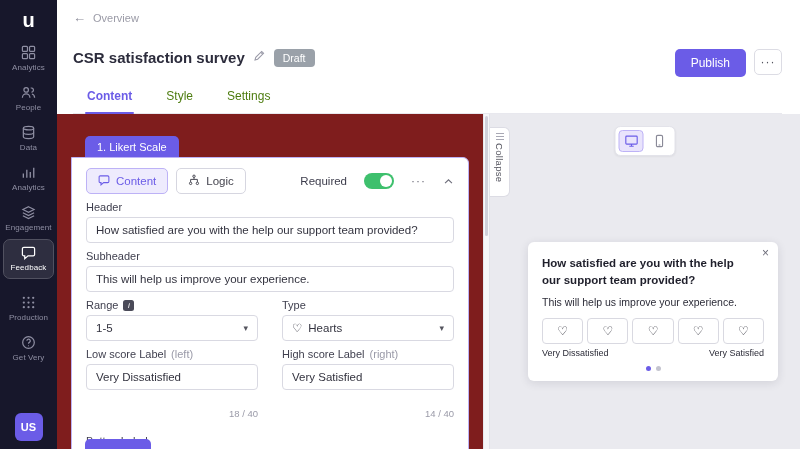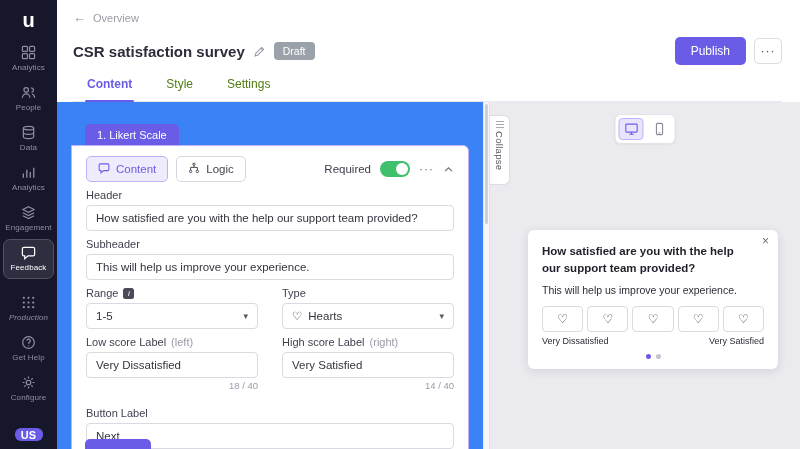--- a/index.html
+++ b/index.html
@@ -12,67 +12,67 @@
   .app{width:800px;height:449px;display:flex;overflow:hidden;position:relative;background:#fff;}
 
   
   .sidebar{width:57px;background:var(--sidebar-bg);display:flex;flex-direction:column;align-items:center;flex:0 0 57px;padding:8px 0 8px;}
   .logo{color:#fff;font-size:20px;font-weight:bold;line-height:1;margin:2px 0 10px;cursor:pointer;}
   .nav{display:flex;flex-direction:column;align-items:center;width:100%;flex:1;}
   .nav-item{width:49px;padding:5px 0 6px;display:flex;flex-direction:column;align-items:center;gap:3px;color:#8f8fa3;border-radius:6px;margin-bottom:2px;cursor:pointer;}
   .nav-item .lbl{font-size:8px;letter-spacing:.1px;}
   .nav-item svg{display:block;}
   .nav-item.active{color:#fff;background:rgba(255,255,255,.10);outline:1px solid rgba(255,255,255,.25);}
-  .nav-item.group-gap{margin-top:10px;font-style:italic;}
+  .nav-item.group-gap{margin-top:10px;}
   .avatar{width:28px;height:28px;border-radius:6px;background:var(--accent);color:#fff;font-size:11px;font-weight:bold;display:flex;align-items:center;justify-content:center;margin-top:18px;cursor:pointer;}
 
   
   .main{flex:1;display:flex;flex-direction:column;min-width:0;}
   .topbar{padding:10px 18px 0 16px;background:#fff;}
   .back-row{display:flex;align-items:center;gap:7px;color:#9b9ba7;font-size:11px;}
   .back-arrow{font-size:13px;cursor:pointer;color:#8b8b99;}
   .back-link{cursor:pointer;}
-  .title-row{display:flex;align-items:center;gap:8px;margin-top:12px;}
+  .title-row{display:flex;align-items:flex-start;gap:8px;margin-top:24px;}
   .page-title{font-size:15px;font-weight:bold;color:#2c2c3c;}
   .edit-icon{color:#9a9aa8;cursor:pointer;display:flex;}
   .draft-badge{background:var(--draft-badge);color:#fff;font-size:10.5px;padding:3px 9px;border-radius:4px;}
   .title-spacer{flex:1;}
   .publish-btn{background:var(--accent);color:#fff;border:none;font-size:12px;padding:7px 16px;border-radius:5px;cursor:pointer;font-family:inherit;}
   .more-btn{width:28px;height:26px;border:1px solid #dcdce4;background:#fff;border-radius:5px;color:#55555f;font-size:12px;line-height:1;cursor:pointer;letter-spacing:1px;font-family:inherit;}
   .tabs{display:flex;gap:30px;margin-top:12px;padding-left:12px;border-bottom:1px solid #e8e8ee;}
   .tab{font-size:12px;color:#4d7c0f;padding:0 2px 10px;cursor:pointer;position:relative;}
   .tab.active{color:var(--accent);font-weight:bold;}
   .tab.active::after{content:"";position:absolute;left:0;right:0;bottom:-1px;height:2px;background:var(--accent);border-radius:2px;}
 
   
   .content{flex:1;display:flex;min-height:0;}
-  .form-panel{width:426px;flex:0 0 426px;position:relative;overflow:hidden;padding:0 14px;background:#3b82f6;}
+  .form-panel{width:426px;flex:0 0 426px;position:relative;overflow:hidden;padding:0 14px;background:#7f1d1d;}
   .scroll-sep{flex:0 0 7px;border-left:1px solid #e7e7ee;border-right:1px solid #e2e2ea;background:#f6f6f9;position:relative;}
   .scroll-thumb{position:absolute;top:2px;left:1px;width:3px;height:120px;border-radius:2px;background:#cfcfda;cursor:pointer;}
 
   .q-badge{display:inline-block;background:var(--accent);color:#fff;font-size:11px;padding:5px 12px 4px;border-radius:5px 5px 0 0;margin:22px 0 0 14px;cursor:pointer;}
   .q-card{border:1px solid var(--accent-border);border-radius:0 6px 6px 6px;background:#fff;padding:10px 14px 10px;}
   .card-head{display:flex;align-items:center;gap:8px;}
   .seg-btn{display:flex;align-items:center;gap:6px;font-size:11.5px;padding:5px 11px;border-radius:5px;cursor:pointer;border:1px solid #d6d6e0;background:#fff;color:#45454f;font-family:inherit;}
   .seg-btn.active{background:var(--accent-light);border-color:var(--accent-border);color:var(--accent);}
-  .head-right{margin-left:auto;display:flex;align-items:center;gap:9px;}
+  .head-right{margin-left:auto;display:flex;align-items:center;gap:17px;}
   .req-label{font-size:11.5px;color:#3d3d4c;}
   .toggle{width:30px;height:16px;border-radius:9px;background:var(--toggle-on);position:relative;cursor:pointer;}
   .toggle .knob{position:absolute;top:2px;right:2px;width:12px;height:12px;border-radius:50%;background:#fff;}
   .card-dots{color:#6d6d7a;font-size:12px;letter-spacing:1px;cursor:pointer;line-height:1;}
   .collapse-chev{color:#6d6d7a;cursor:pointer;display:flex;}
 
   .fld-label{font-size:11px;color:#3f3f4e;margin:7px 0 4px;display:flex;align-items:center;gap:5px;}
   .fld-label .soft{color:#9a9aa8;}
   .info-dot{width:11px;height:11px;border-radius:2.5px;background:#4a4a58;color:#fff;font-size:8px;display:inline-flex;align-items:center;justify-content:center;font-style:italic;cursor:pointer;}
   .txt-input{width:100%;height:26px;border:1px solid #d9d9e2;border-radius:4px;padding:0 9px;font-size:11.5px;color:#33333f;font-family:inherit;background:#fff;}
   .two-col{display:grid;grid-template-columns:1fr 1fr;column-gap:24px;}
   .select{height:26px;border:1px solid #d9d9e2;border-radius:4px;padding:0 9px;font-size:11.5px;display:flex;align-items:center;gap:6px;cursor:pointer;background:#fff;}
   .select .chev{margin-left:auto;color:#55555f;font-size:9px;}
-  .counter{font-size:9.5px;color:#9a9aa8;text-align:right;margin-top:2px;height:11px;}
+  .counter{font-size:9.5px;color:#9a9aa8;text-align:right;margin-top:18px;height:11px;}
   .next-stub{position:absolute;bottom:0;left:28px;width:66px;height:10px;background:var(--accent);border-radius:5px 5px 0 0;cursor:pointer;}
 
   
   .preview-panel{flex:1;background:var(--preview-bg);position:relative;min-width:0;}
   .collapse-handle{position:absolute;left:0;top:13px;width:20px;height:70px;background:#fff;border:1px solid #dcdce4;border-left:none;border-radius:0 6px 6px 0;display:flex;flex-direction:column;align-items:center;padding-top:5px;gap:3px;cursor:pointer;color:#6d6d7a;}
   .collapse-handle .grip{display:flex;flex-direction:column;gap:2px;}
   .collapse-handle .grip i{display:block;width:8px;height:1px;background:#a8a8b4;}
   .collapse-text{writing-mode:vertical-rl;font-size:9.5px;color:#55555f;letter-spacing:.3px;}
   .device-toggle{position:absolute;top:12px;left:50%;transform:translateX(-50%);background:#fff;border:1px solid #e3e3ea;border-radius:6px;padding:3px;display:flex;gap:3px;box-shadow:0 1px 2px rgba(0,0,0,.05);}
   .dev-btn{width:25px;height:22px;border-radius:4px;display:flex;align-items:center;justify-content:center;color:#8a8a98;cursor:pointer;border:1px solid transparent;background:transparent;}
@@ -185,32 +185,23 @@
       </div>
 
       <div class="nav-item">
         <span>
             <svg width="15" height="15" viewBox="0 0 16 16" fill="none" stroke="currentColor" stroke-width="1.3">
               <circle cx="8" cy="8" r="6.2"></circle>
               <path d="M6.3 6.2a1.8 1.8 0 1 1 2.6 1.7c-.6.3-.9.7-.9 1.3"></path>
               <circle cx="8" cy="11.4" r=".6" fill="currentColor" stroke="none"></circle>
             </svg>
           </span>
-        <span class="lbl">Get Help</span>
-      </div>
-
-      <div class="nav-item">
-        <span>
-            <svg width="15" height="15" viewBox="0 0 16 16" fill="none" stroke="currentColor" stroke-width="1.3">
-              <circle cx="8" cy="8" r="2.4"></circle>
-              <path d="M8 1.6v2.1M8 12.3v2.1M1.6 8h2.1M12.3 8h2.1M3.5 3.5 5 5M11 11l1.5 1.5M12.5 3.5 11 5M5 11l-1.5 1.5"></path>
-            </svg>
-          </span>
-        <span class="lbl">Configure</span>
-      </div>
+        <span class="lbl">Get Very</span>
+      </div>
+
     </nav>
     <div class="avatar">US</div>
   </aside>
 
   <div class="main">
 
     <div class="topbar">
       <div class="back-row">
         <span class="back-arrow">←</span>
         <span class="back-link">Overview</span>

